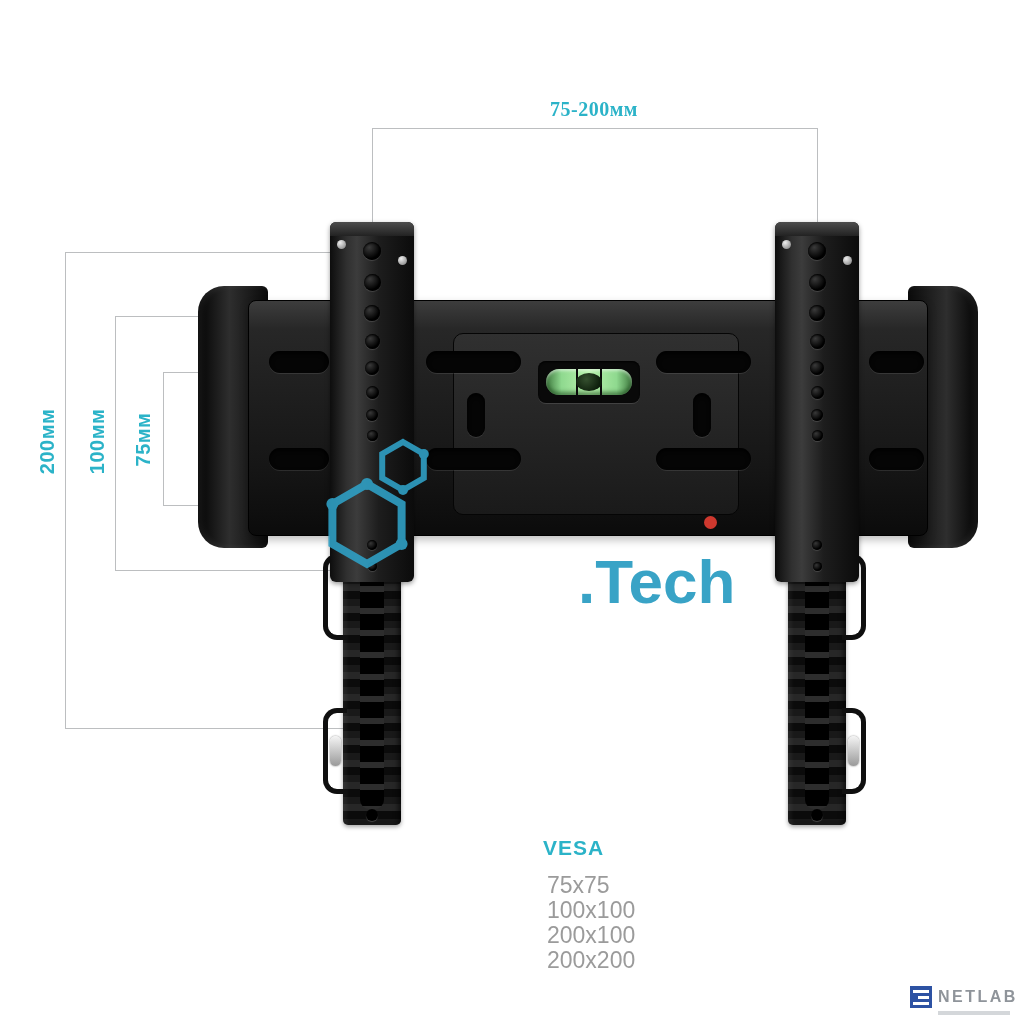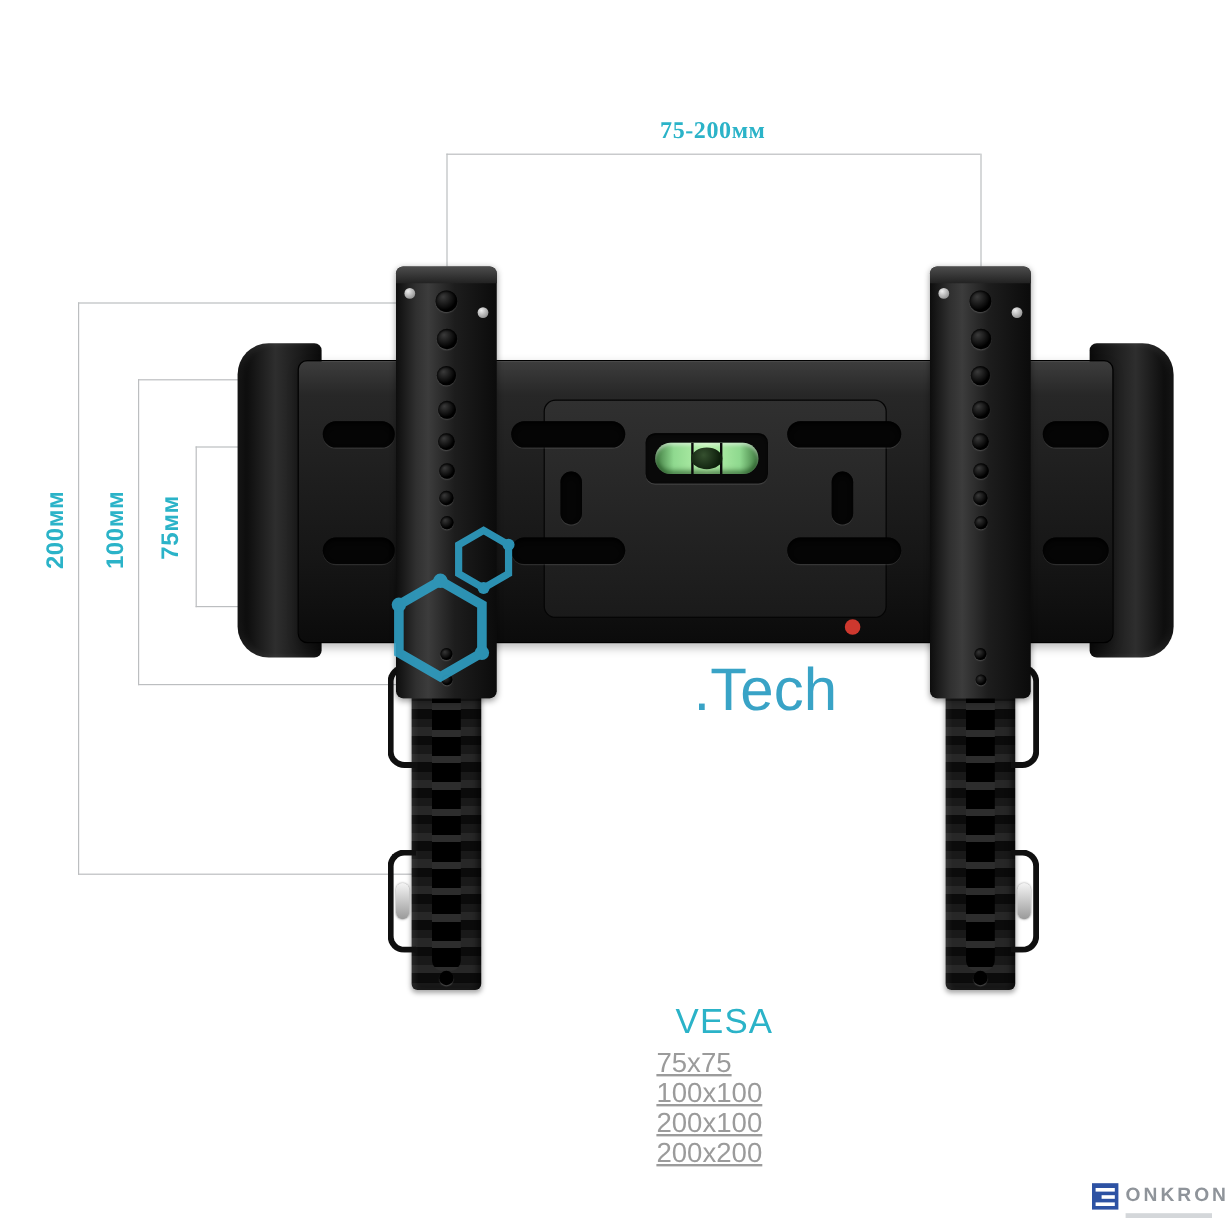--- a/index.html
+++ b/index.html
@@ -70,27 +70,27 @@
     width:12px;height:12px;border-radius:50%;background:#000;box-shadow:0 1px 1px rgba(255,255,255,.2);z-index:1;}
   .hook{position:absolute;width:24px;height:86px;border:5px solid #0f0f0f;}
   .hook.l{left:-20px;border-right:none;border-radius:14px 0 0 14px;}
   .hook.r{right:-20px;border-left:none;border-radius:0 14px 14px 0;}
   .glint{position:absolute;width:11px;height:30px;border-radius:6px;
     background:linear-gradient(180deg,#f4f4f4,#9a9a9a);box-shadow:0 0 2px #777;}
 
   
   .watermark{position:absolute;z-index:10;pointer-events:none;}
   .wm-line1{left:402px;top:468px;font-size:62px;font-weight:700;color:var(--watermark);opacity:.95;}
-  .wm-line2{left:578px;top:546px;font-size:50px;font-weight:400;color:var(--watermark);opacity:.95;}
+  .wm-line2{left:578px;top:546px;font-size:62px;font-weight:700;color:var(--watermark);opacity:.95;}
   .wm-dot{left:704px;top:516px;width:13px;height:13px;border-radius:50%;background:var(--red_dot);opacity:.95;}
   .wm-icon{left:315px;top:428px;opacity:.9;}
 
   
-  .vesa-title{position:absolute;left:563px;top:836px;color:var(--accent);font-size:29px;font-weight:400;letter-spacing:1px;}
-  .vesa-list{position:absolute;left:547px;top:873px;color:var(--text_gray);font-size:23px;line-height:25px;text-decoration:underline;}
+  .vesa-title{position:absolute;left:543px;top:836px;color:var(--accent);font-size:21px;font-weight:700;letter-spacing:1px;}
+  .vesa-list{position:absolute;left:547px;top:873px;color:var(--text_gray);font-size:23px;line-height:25px;}
 
   
   .netlab{position:absolute;left:910px;top:986px;display:flex;flex-direction:column;}
   .netlab-row{display:flex;align-items:center;gap:6px;}
   .netlab-icon{width:22px;height:22px;background:var(--netlab_blue);position:relative;flex:0 0 auto;}
   .netlab-icon i{position:absolute;left:3px;right:3px;height:3px;background:#fff;}
   .netlab-text{color:#8f949a;font-weight:700;font-size:16px;letter-spacing:2.5px;}
   .netlab-reg{color:#8f949a;font-size:8px;vertical-align:super;}
   .netlab-bar{margin:3px 0 0 28px;width:72px;height:4px;background:#d4d7da;}
 </style>
@@ -208,19 +208,19 @@
     <div>200x200</div>
   </div>
 
   <div class="netlab">
     <div class="netlab-row">
       <div class="netlab-icon">
         <i style="top:4px;"></i>
           <i style="top:10px;left:8px;"></i>
           <i style="top:16px;"></i>
       </div>
-      <span class="netlab-text">ONKRON</span>
+      <span class="netlab-text">NETLAB</span>
       <span class="netlab-reg">®</span>
     </div>
     <div class="netlab-bar"></div>
   </div>
 
 </div>
 
 </body></html>

